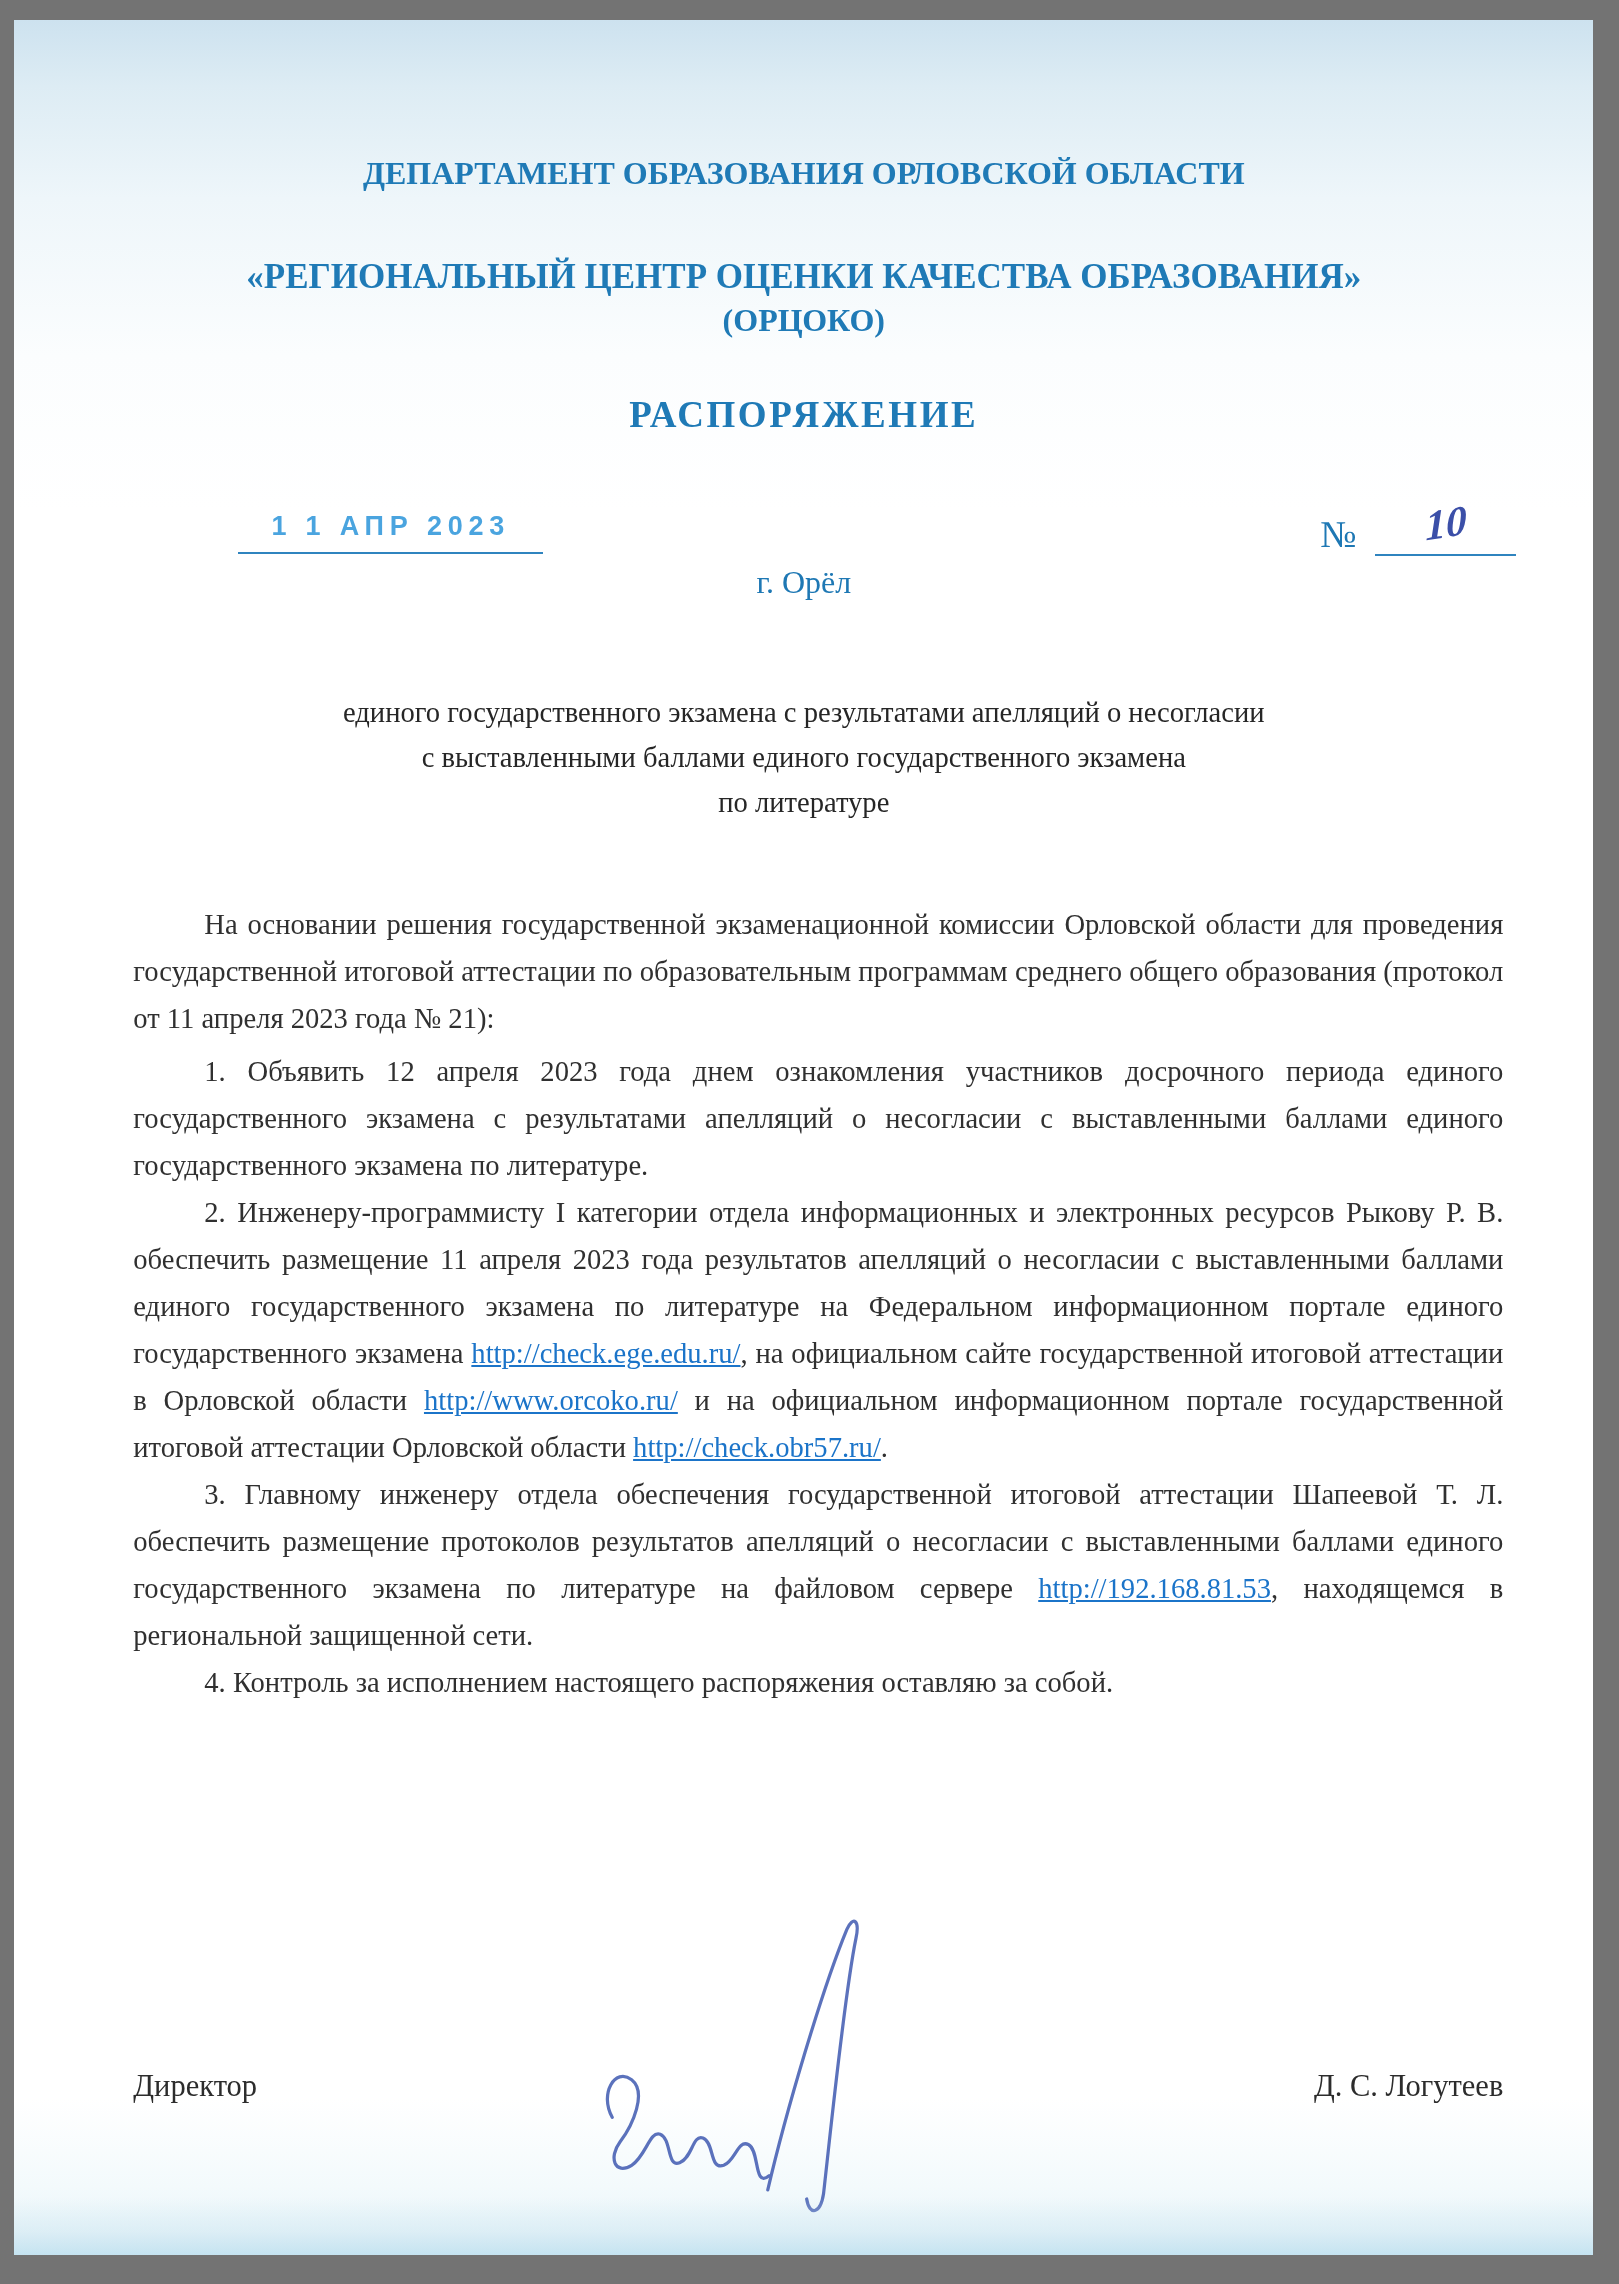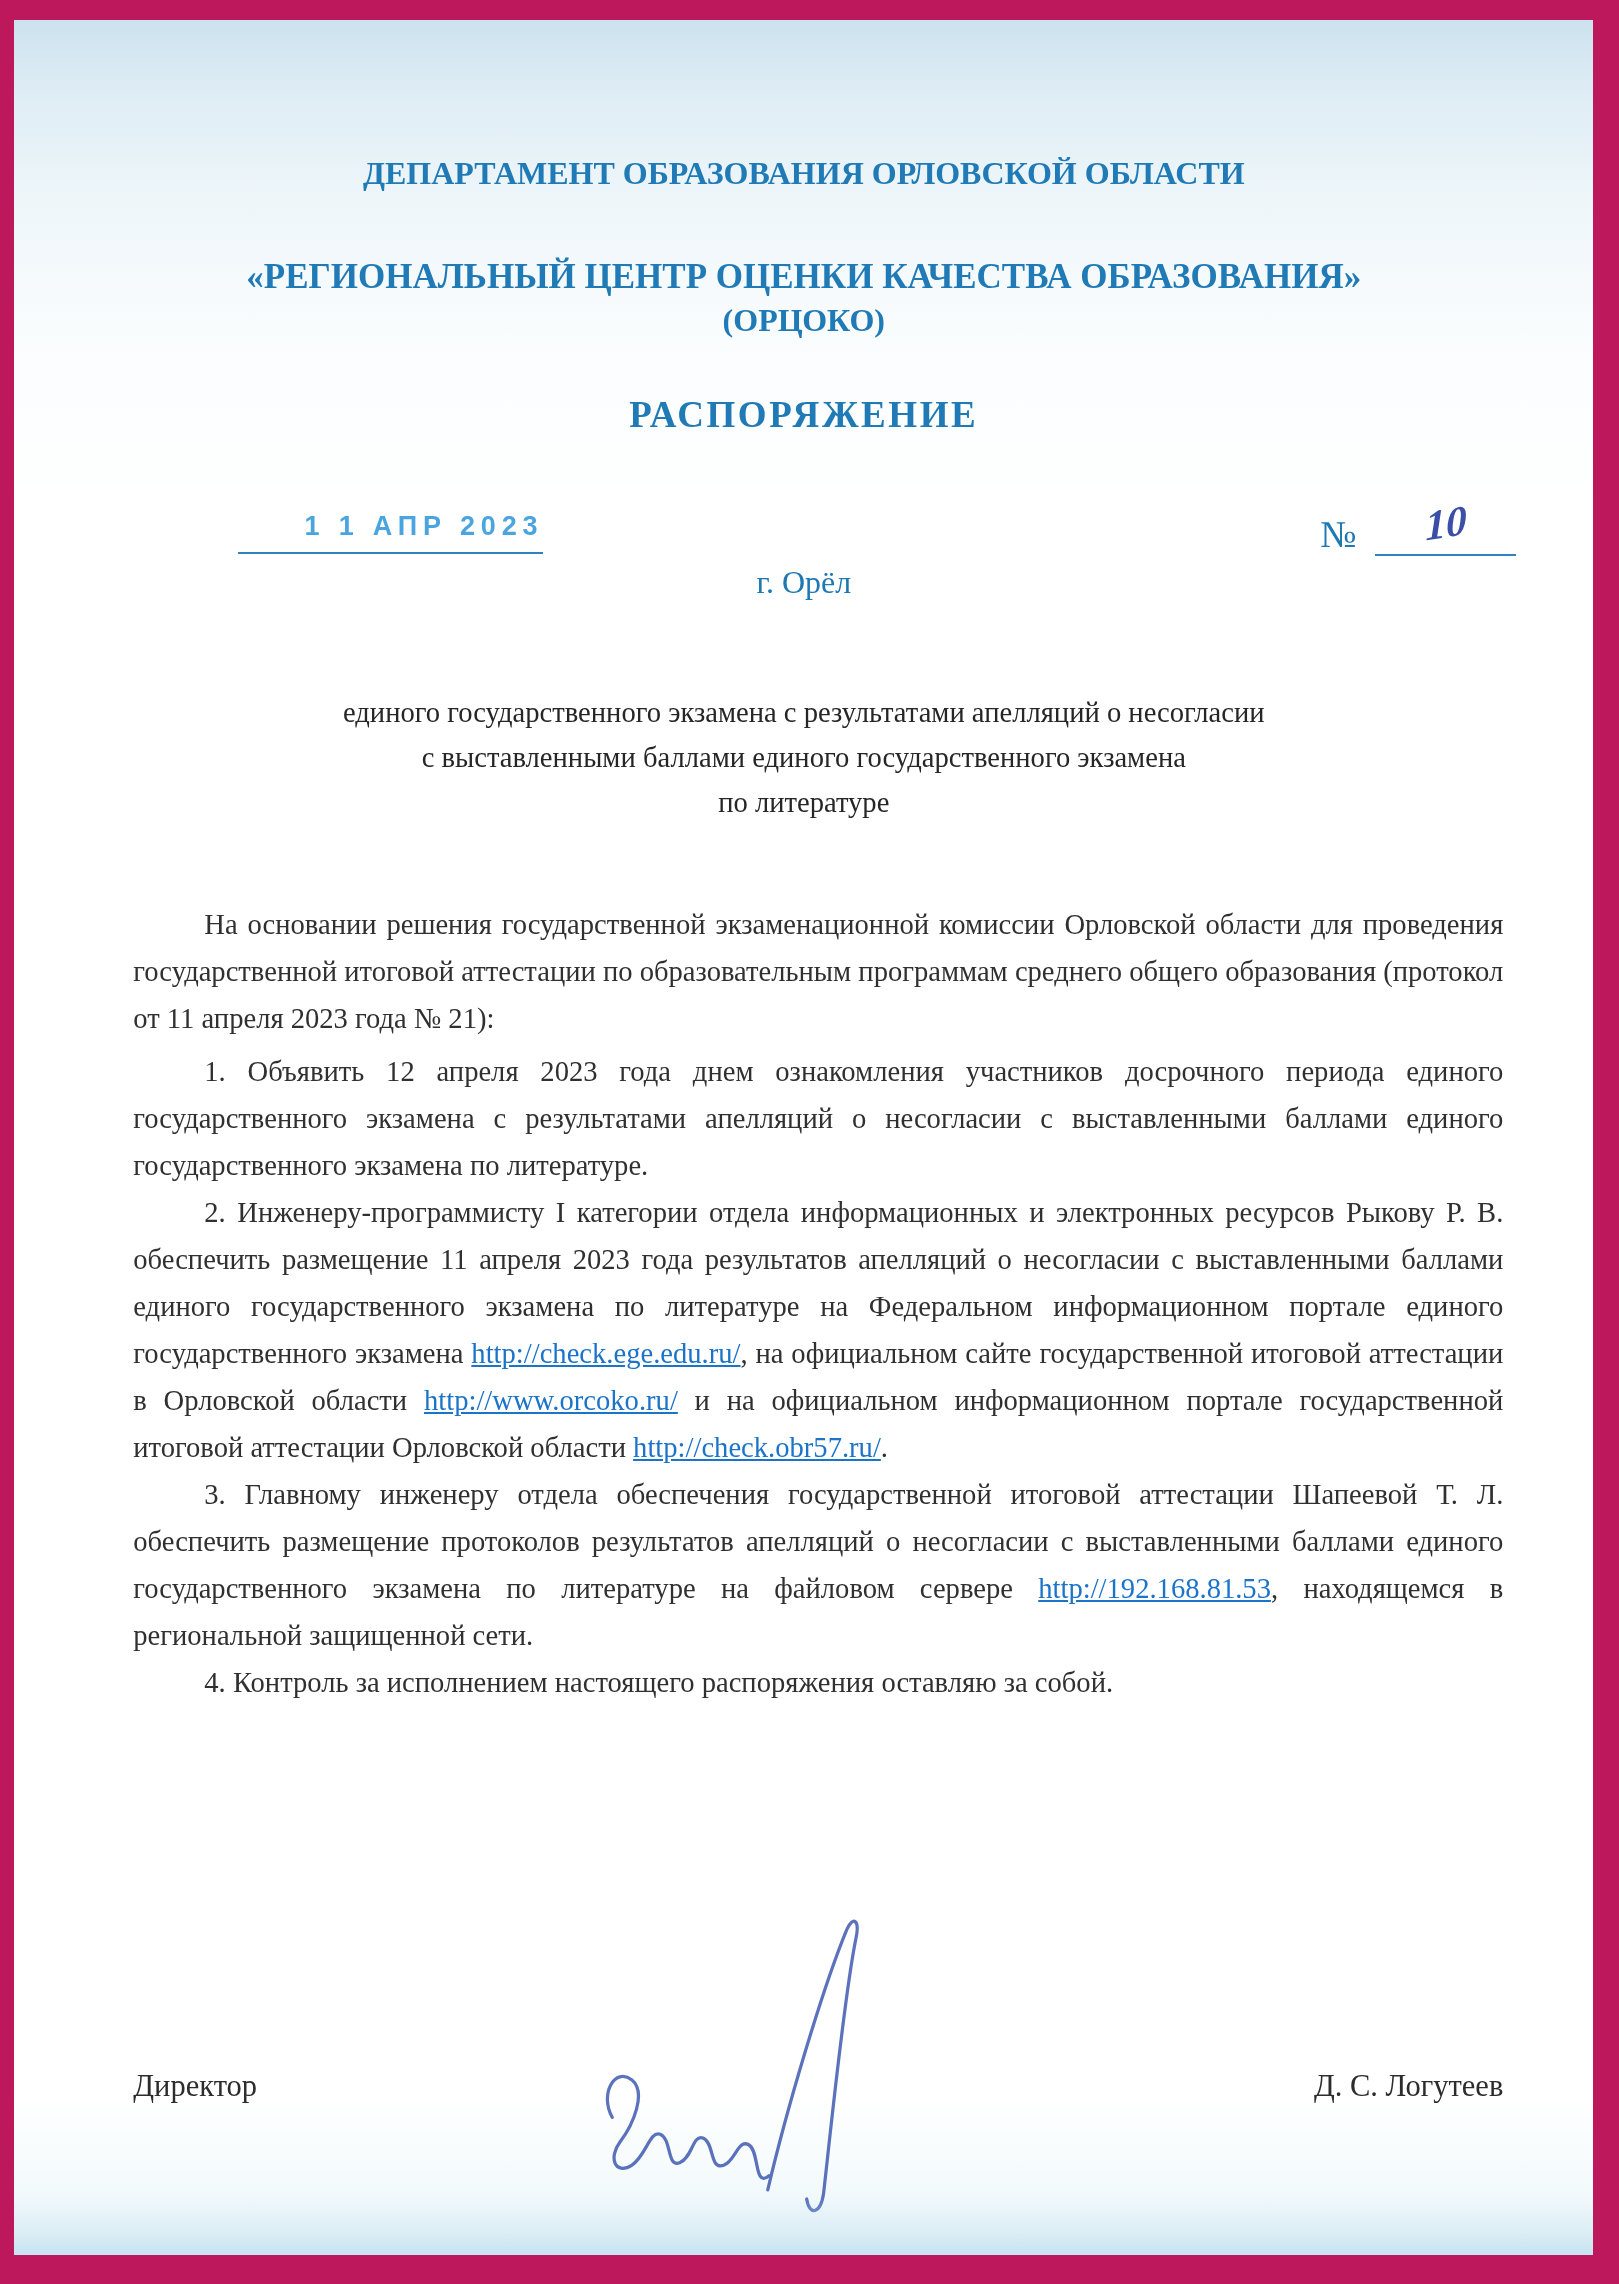--- a/index.html
+++ b/index.html
@@ -1,18 +1,18 @@
 <!DOCTYPE html>
 <html style="font-size:10.4px"><head>
 <meta charset="utf-8">
 <style>
   html,body { margin:0; padding:0; background:#ffffff; }
   .canvas {
     position:relative; width:1620px; height:2284px;
-    background:#be185d; overflow:hidden;
+    background:#737373; overflow:hidden;
     font-family:"Liberation Serif","DejaVu Serif",serif;
   }
   .paper {
     position:absolute; left:14.3px; top:19.5px; width:1579px; height:2235px;
     background:
       linear-gradient(180deg,
         #cde2ef 0%, #ddecf4 3%, #eef6fa 8%, #fbfdfe 15%,
         #ffffff 22%, #ffffff 93%, #f3fafc 97%, #e6f3f8 100%);
   }
   .bottom-band {
@@ -21,21 +21,21 @@
   }
   .hline { position:absolute; left:0; width:100%; text-align:center; color:#1f7ab6; font-weight:bold; white-space:nowrap; }
   .h1 { top:135px; font-size:32px; }
   .h2 { top:205px; font-size:31px; }
   .h3 { top:237px; font-size:35px; }
   .h4 { top:282px; font-size:32px; }
   .doctype { top:373px; font-size:37px; letter-spacing:2.6px; }
 
   .stamp-box {
     position:absolute; left:224px; top:491px; width:305px;
-    border-bottom:2.6px solid #2f84bf; padding-bottom:10.4px; text-align:right;
+    border-bottom:2.6px solid #2f84bf; padding-bottom:10.4px; text-align:center;
   }
   .stamp-text {
     font-family:"Liberation Sans","DejaVu Sans",sans-serif;
     font-weight:bold; font-size:27px; letter-spacing:5.8px;
     color:#3b9ddd; opacity:.92; white-space:nowrap;
   }
   .no-label { position:absolute; left:1306px; top:492px; font-size:38px; color:#1e78b4; }
   .num-box {
     position:absolute; left:1361px; top:479px; width:141px; height:55px;
     border-bottom:2.6px solid #2f84bf; text-align:center;

